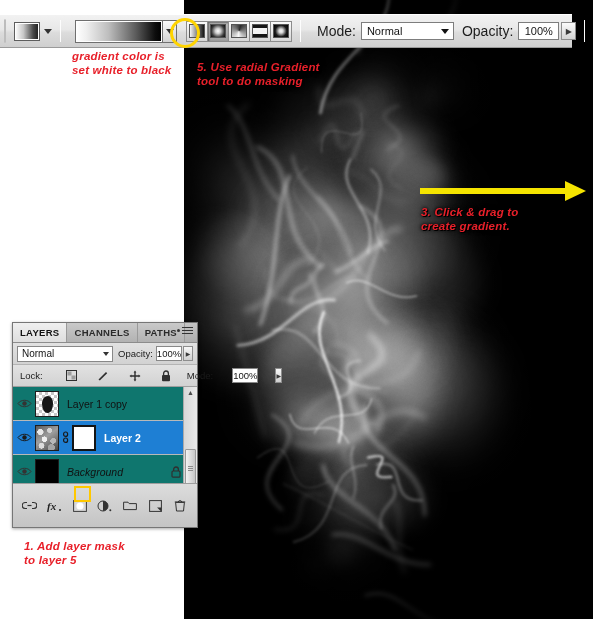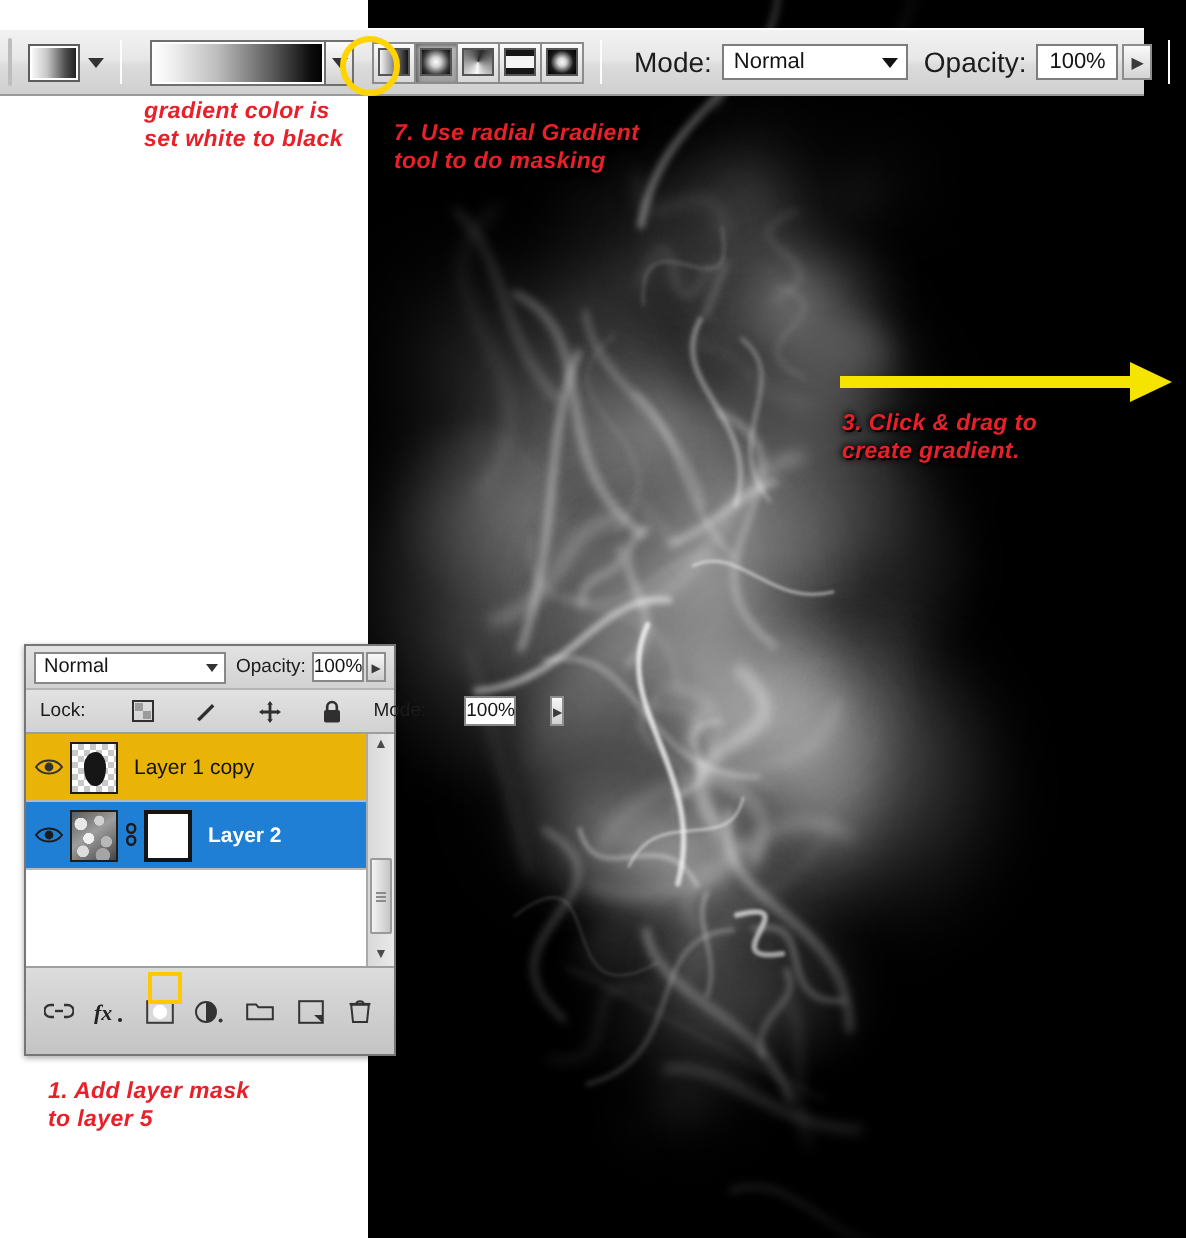--- a/index.html
+++ b/index.html
@@ -159,21 +159,21 @@
     background:linear-gradient(to bottom,#e2e2e2,#d2d2d2);
     border-bottom:1px solid #9e9e9e;
     gap:16px;
   }
   .lock-ico{margin-left:4px;display:flex;align-items:center;justify-content:center;}
 
   
   #layer-list{flex:1;background:#ffffff;position:relative;overflow:hidden;}
   .layer-row{
     height:34px;display:flex;align-items:center;
-    border-bottom:1px solid #b9b9b9;background:#eab308;box-sizing:border-box;
+    border-bottom:1px solid #b9b9b9;background:#0f766e;box-sizing:border-box;
     padding-right:16px;
   }
   .layer-row.selected{background:#1e7fd4;}
   .layer-row.selected .layer-name{color:#ffffff;font-weight:bold;text-align:center;}
   .eye-cell{width:22px;display:flex;align-items:center;justify-content:center;}
   .thumbs{display:flex;align-items:center;}
   .thumb{
     width:24px;height:26px;border:1px solid #1d1d1d;box-sizing:border-box;background:#fff;
   }
   .thumb.checker{
@@ -564,31 +564,44 @@
     <span class="chk"></span>
 
   </div>
 </div>
 
 <div id="radial-ring"></div>
 
 <div class="ann" id="ann-gradient-color">gradient color is
 set white to black</div>
 
-<div class="ann" id="ann-radial-tool">7. Use radial Gradient
+<div class="ann" id="ann-radial-tool">5. Use radial Gradient
 tool to do masking</div>
 
 <div class="ann" id="ann-click-drag">3. Click &amp; drag to
 create gradient.</div>
 
 <div class="ann" id="ann-add-mask">1. Add layer mask
 to layer 5</div>
 
 <div id="layers-panel">
 
+  <div id="panel-tabs">
+    <div class="ptab active">LAYERS</div>
+    <div class="ptab">CHANNELS</div>
+    <div class="ptab">PATHS</div>
+    <div id="panel-menu">
+      <span class="menu-dot"></span>
+      <span class="menu-lines">
+          <i></i>
+          <i></i>
+          <i></i>
+        </span>
+    </div>
+  </div>
 
   <div id="mode-row">
     <div id="blend-combo">
       <span>Normal</span>
       <span class="caret"></span>
     </div>
     <span class="mini-label">Opacity:</span>
     <div class="mini-num">
       <span>100%</span>
     </div>
@@ -663,20 +676,38 @@
           <svg width="7" height="13" viewBox="0 0 7 13">
             <rect x="1.6" y="1" width="4" height="4.4" rx="2" fill="none" stroke="#1a1a1a" stroke-width="1.2"></rect>
             <rect x="1.6" y="7" width="4" height="4.4" rx="2" fill="none" stroke="#1a1a1a" stroke-width="1.2"></rect>
           </svg>
         </span>
         <span class="thumb mask-white"></span>
       </span>
       <span class="layer-name">Layer 2</span>
     </div>
 
+    <div class="layer-row">
+      <span class="eye-cell">
+        <svg width="15" height="11" viewBox="0 0 15 11">
+          <path d="M1 5.5 C4 1.2 11 1.2 14 5.5 C11 9.8 4 9.8 1 5.5 Z" fill="none" stroke="#333" stroke-width="1"></path>
+          <circle cx="7.5" cy="5.5" r="2.2" fill="#333"></circle>
+        </svg>
+      </span>
+      <span class="thumbs">
+        <span class="thumb black"></span>
+      </span>
+      <span class="layer-name italic">Background</span>
+      <span class="row-lock">
+        <svg width="10" height="12" viewBox="0 0 10 12">
+          <path d="M2.6 5 V3.4 a2.4 2.4 0 0 1 4.8 0 V5" fill="none" stroke="#2f2f2f" stroke-width="1.3"></path>
+          <rect x="1" y="5" width="8" height="6.2" rx="1" fill="none" stroke="#2f2f2f" stroke-width="1.2"></rect>
+        </svg>
+      </span>
+    </div>
 
     <div id="list-scroll">
       <span class="sc-arrow">▲</span>
       <span class="sc-arrow">▼</span>
       <span id="scroll-thumb">
           <i></i>
         </span>
     </div>
   </div>
 

